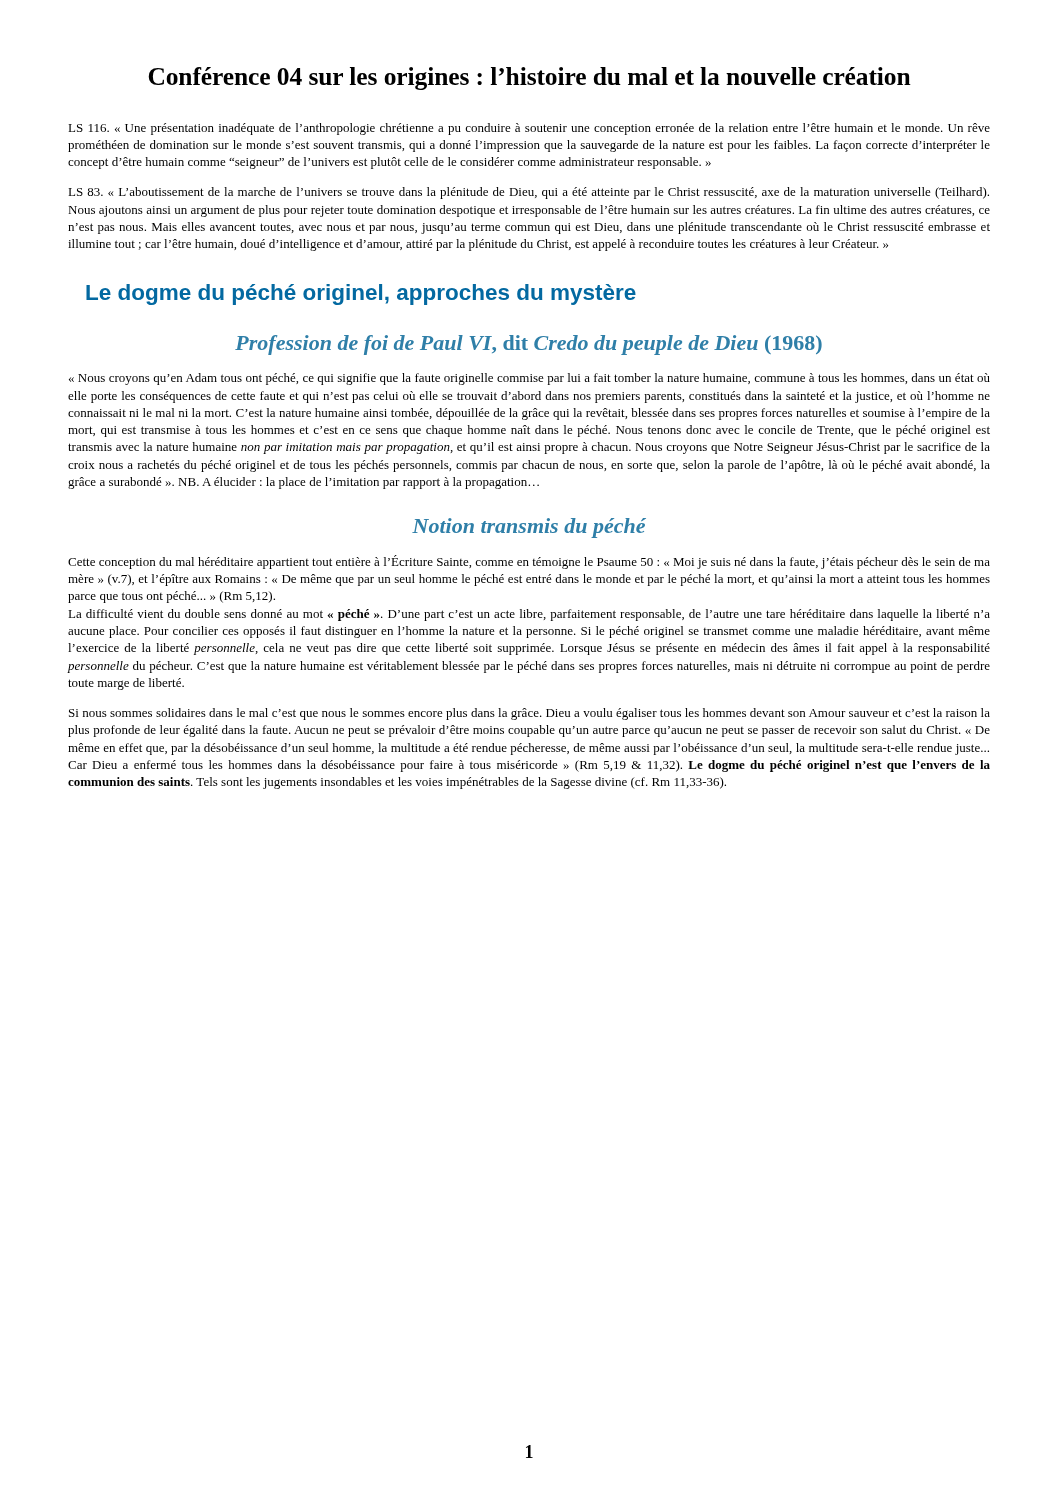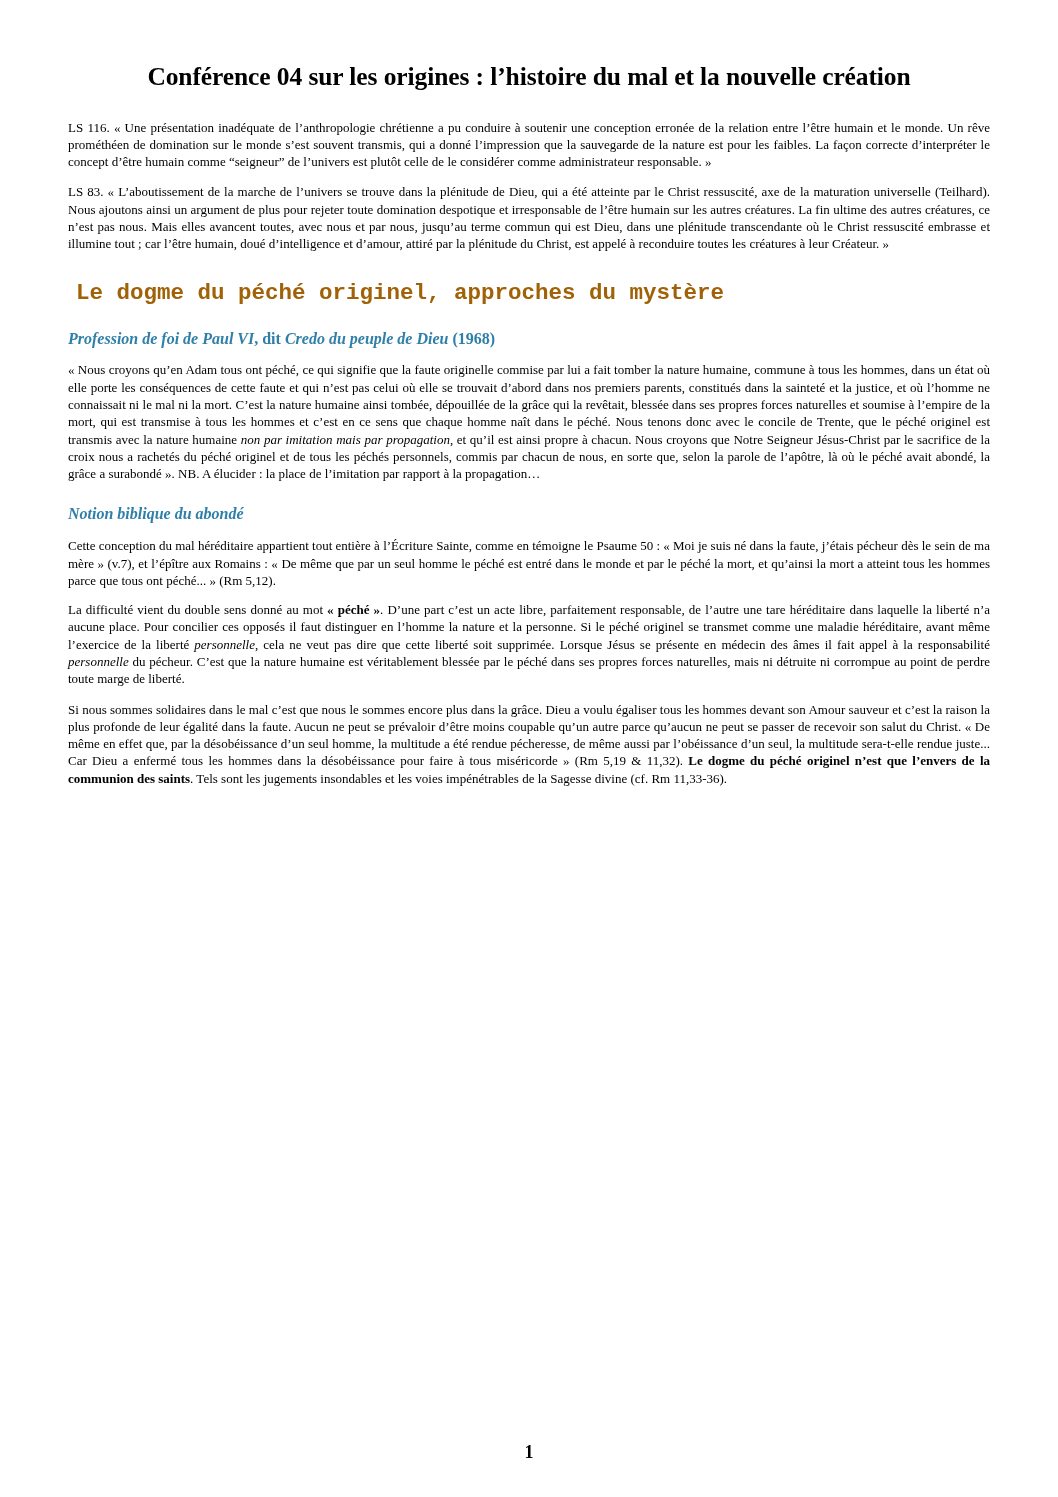--- a/index.html
+++ b/index.html
@@ -31,38 +31,39 @@
   }
   p.body-text {
     margin: 0 0 13px 0;
     font-size: 13px;
     line-height: 1.33;
     text-align: justify;
     text-justify: inter-word;
     hyphens: auto;
   }
   p.tight {
-    margin-bottom: 12px;
+    margin-bottom: 0;
   }
   h2.section-green {
-    color: #a16207;
-    font-family: Liberation Mono, monospace;
+    color: #0369a1;
+    font-family: Liberation Sans, sans-serif;
     font-weight: bold;
     font-size: 22.5px;
-    margin: 26px 0 18px 8px;
+    margin: 26px 0 18px 17px;
     line-height: 1.25;
   }
   h3.subhead-blue {
     color: #2f7fa8;
     font-family: "Liberation Serif", serif;
     font-weight: bold;
     font-style: italic;
-    font-size: 16px;
+    font-size: 22px;
     margin: 22px 0 12px 0;
     line-height: 1.3;
+    text-align: center;
   }
   h3.subhead-blue .roman {
     font-style: normal;
     font-weight: bold;
   }
   .it { font-style: italic; }
   .bd { font-weight: bold; }
   .page-number {
     position: absolute;
     bottom: 34px;
@@ -88,21 +89,21 @@
   <h2 class="section-green">Le dogme du péché originel, approches du mystère</h2>
 
   <h3 class="subhead-blue">
     <span class="it">Profession de foi de Paul VI</span><span class="roman">, dit </span><span class="it">Credo du peuple de Dieu</span><span class="roman"> (1968)</span>
   </h3>
 
   <p class="body-text">
     <span>« Nous croyons qu’en Adam tous ont péché, ce qui signifie que la faute originelle commise par lui a fait tomber la nature humaine, commune à tous les hommes, dans un état où elle porte les conséquences de cette faute et qui n’est pas celui où elle se trouvait d’abord dans nos premiers parents, constitués dans la sainteté et la justice, et où l’homme ne connaissait ni le mal ni la mort. C’est la nature humaine ainsi tombée, dépouillée de la grâce qui la revêtait, blessée dans ses propres forces naturelles et soumise à l’empire de la mort, qui est transmise à tous les hommes et c’est en ce sens que chaque homme naît dans le péché. Nous tenons donc avec le concile de Trente, que le péché originel est transmis avec la nature humaine </span><span class="it">non par imitation mais par propagation</span><span>, et qu’il est ainsi propre à chacun. Nous croyons que Notre Seigneur Jésus-Christ par le sacrifice de la croix nous a rachetés du péché originel et de tous les péchés personnels, commis par chacun de nous, en sorte que, selon la parole de l’apôtre, là où le péché avait abondé, la grâce a surabondé ». NB. A élucider : la place de l’imitation par rapport à la propagation…</span>
   </p>
 
-  <h3 class="subhead-blue">Notion biblique du abondé</h3>
+  <h3 class="subhead-blue">Notion transmis du péché</h3>
 
   <p class="body-text tight">Cette conception du mal héréditaire appartient tout entière à l’Écriture Sainte, comme en témoigne le Psaume 50 : « Moi je suis né dans la faute, j’étais pécheur dès le sein de ma mère » (v.7), et l’épître aux Romains : « De même que par un seul homme le péché est entré dans le monde et par le péché la mort, et qu’ainsi la mort a atteint tous les hommes parce que tous ont péché... » (Rm 5,12).</p>
 
   <p class="body-text">
     <span>La difficulté vient du double sens donné au mot </span><span class="bd">« péché »</span><span>. D’une part c’est un acte libre, parfaitement responsable, de l’autre une tare héréditaire dans laquelle la liberté n’a aucune place. Pour concilier ces opposés il faut distinguer en l’homme la nature et la personne. Si le péché originel se transmet comme une maladie héréditaire, avant même l’exercice de la liberté </span><span class="it">personnelle</span><span>, cela ne veut pas dire que cette liberté soit supprimée. Lorsque Jésus se présente en médecin des âmes il fait appel à la responsabilité </span><span class="it">personnelle</span><span> du pécheur. C’est que la nature humaine est véritablement blessée par le péché dans ses propres forces naturelles, mais ni détruite ni corrompue au point de perdre toute marge de liberté.</span>
   </p>
 
 
   <p class="body-text">
     <span>Si nous sommes solidaires dans le mal c’est que nous le sommes encore plus dans la grâce. Dieu a voulu égaliser tous les hommes devant son Amour sauveur et c’est la raison la plus profonde de leur égalité dans la faute. Aucun ne peut se prévaloir d’être moins coupable qu’un autre parce qu’aucun ne peut se passer de recevoir son salut du Christ. « De même en effet que, par la désobéissance d’un seul homme, la multitude a été rendue pécheresse, de même aussi par l’obéissance d’un seul, la multitude sera-t-elle rendue juste... Car Dieu a enfermé tous les hommes dans la désobéissance pour faire à tous miséricorde » (Rm 5,19 &amp; 11,32). </span><span class="bd">Le dogme du péché originel n’est que l’envers de la communion des saints</span><span>. Tels sont les jugements insondables et les voies impénétrables de la Sagesse divine (cf. Rm 11,33-36).</span>

